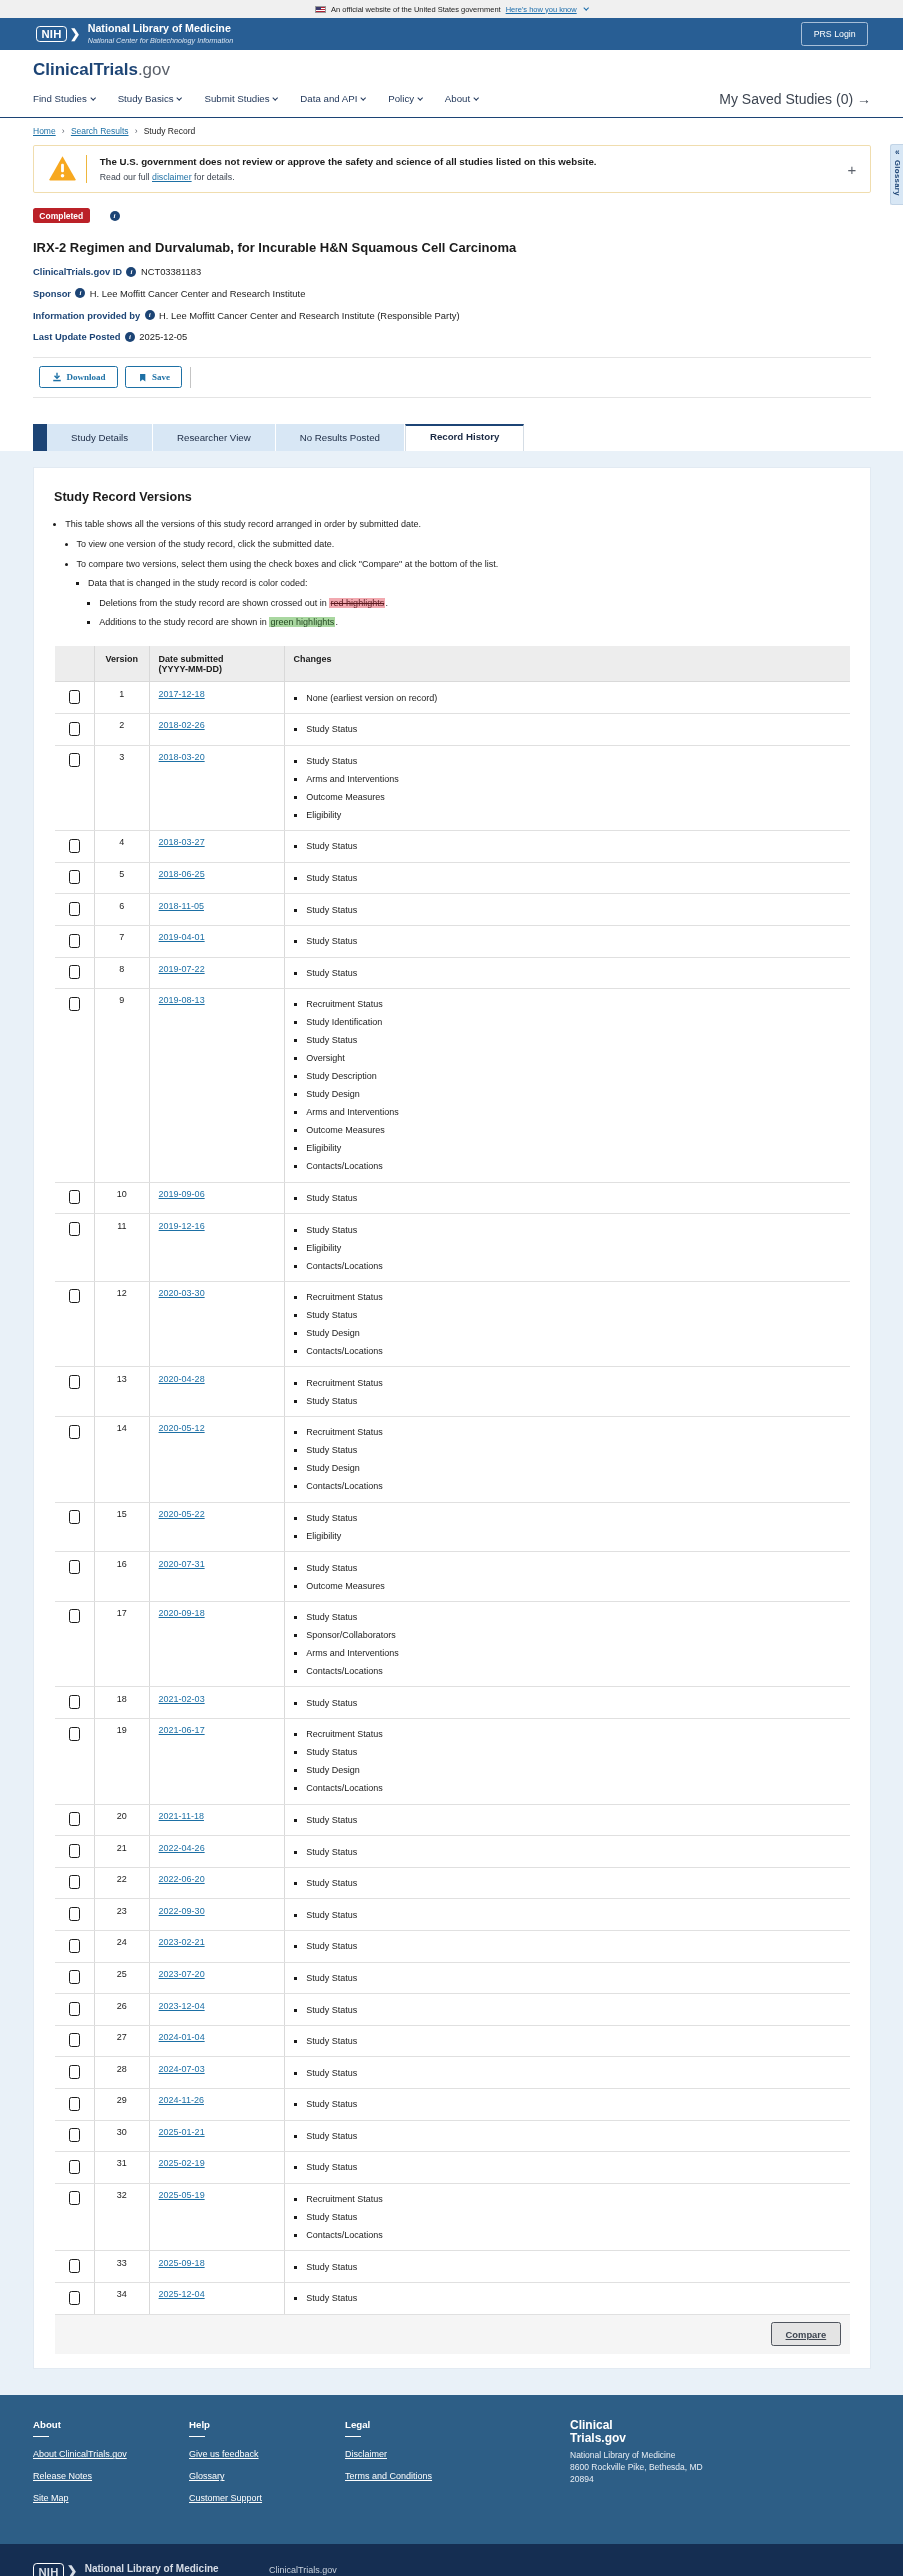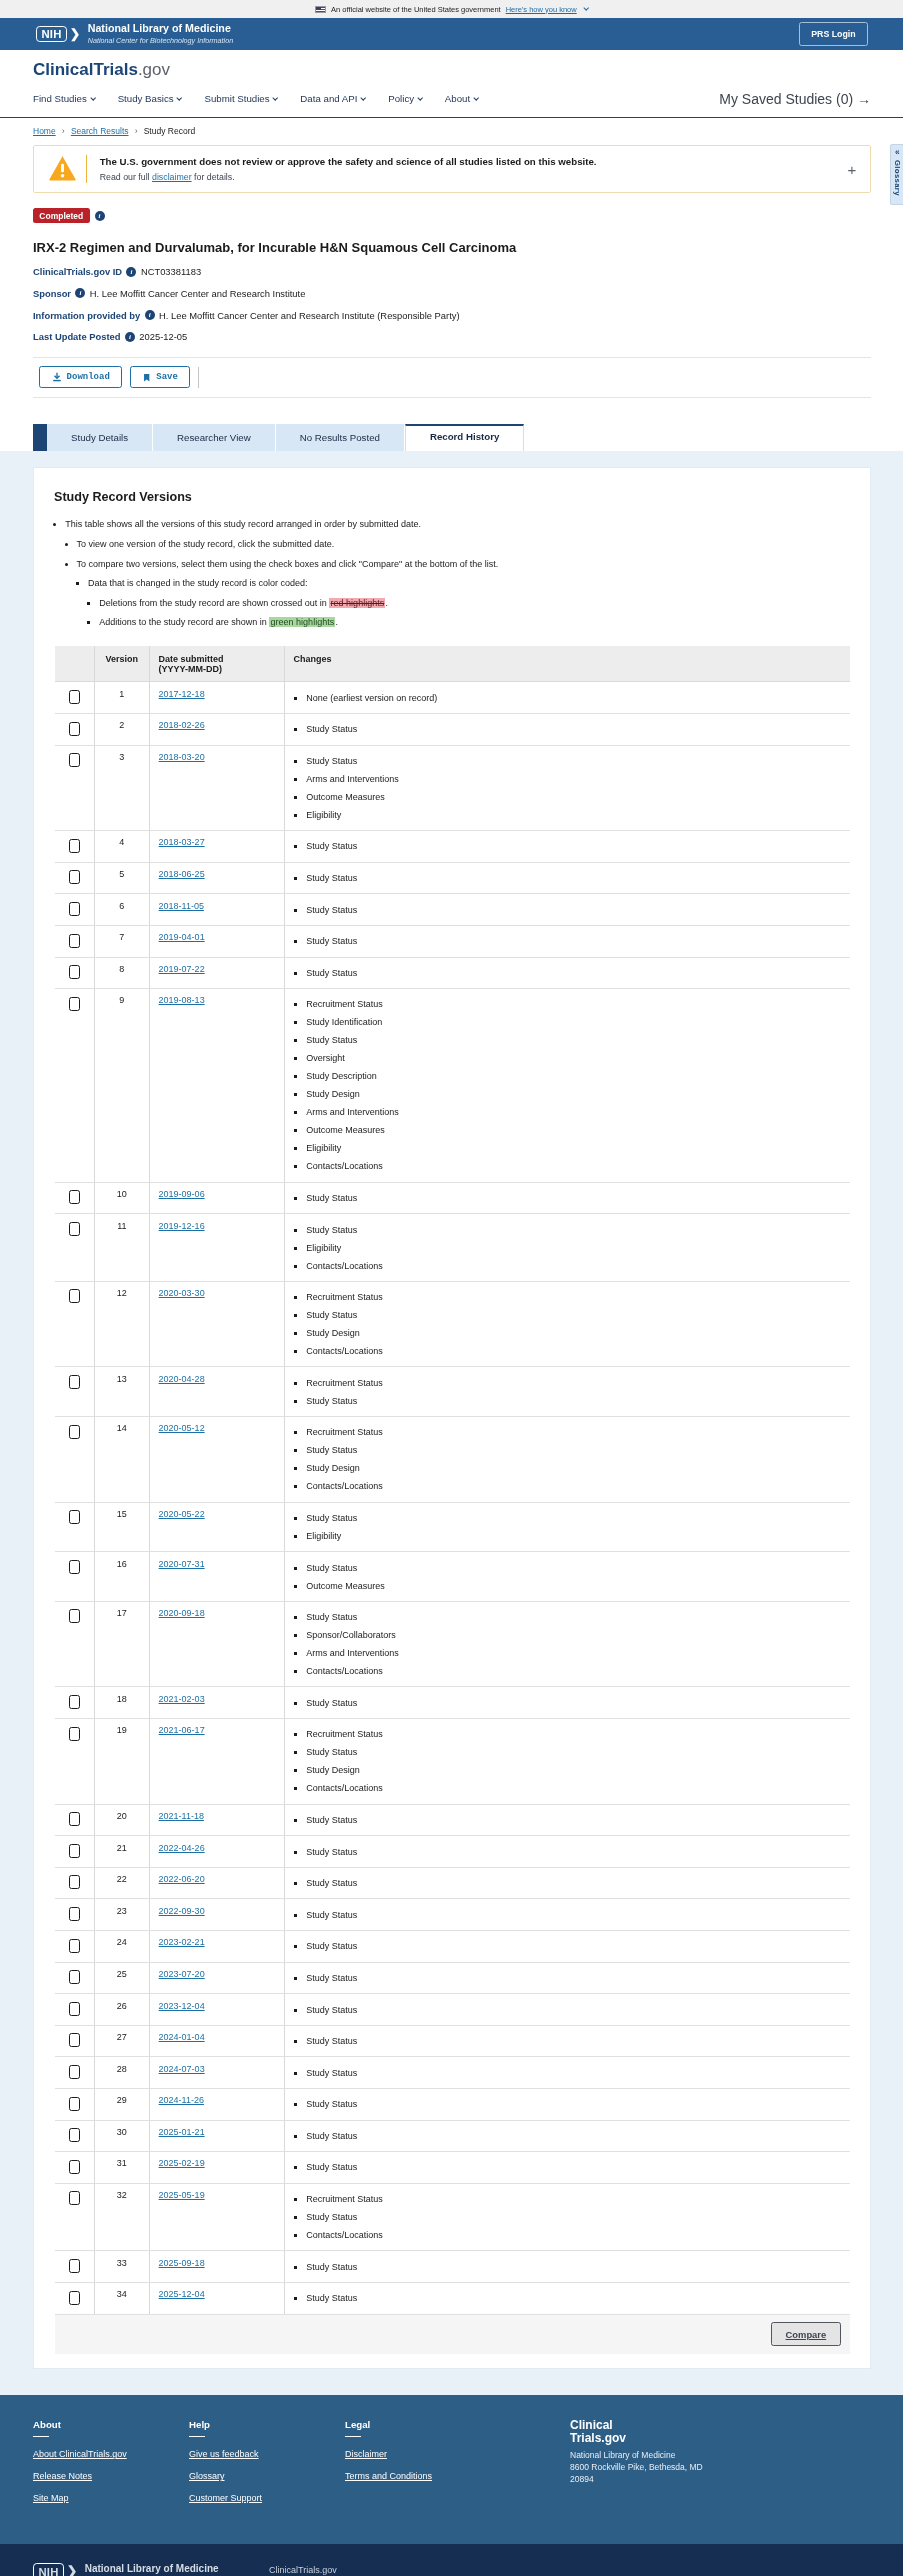--- a/index.html
+++ b/index.html
@@ -18,21 +18,21 @@
   .gov-banner a { color:#1a6cab; }
   .chev { width:4.4px; height:4.4px; border-right:1px solid currentColor; border-bottom:1px solid currentColor; transform:rotate(45deg); display:inline-block; margin:0 0 1.9px 2.5px; }
 
   
   .nih-header { height:32px; background:#285e94; display:flex; align-items:center; padding:0 36px; color:#fff; }
   .nih-logo { display:flex; align-items:center; gap:2.5px; }
   .nih-box { border:1.6px solid #fff; border-radius:3.8px; padding:1.3px 4.4px; font-weight:bold; font-size:11.3px; letter-spacing:0.3px; }
   .nih-caret { font-size:12.6px; font-weight:bold; margin-right:5px; }
   .nlm-text .t1 { font-size:10.7px; font-weight:bold; line-height:1.1; }
   .nlm-text .t2 { font-size:7.2px; font-style:italic; color:#d7e3f0; }
-  .prs-btn { margin-left:auto; border:0.6px solid #a8bfd8; border-radius:2.5px; padding:5.6px 11.3px; font-size:8.8px; color:#fff; background:transparent; cursor:pointer; font-family:inherit;font-weight:bold; }
+  .prs-btn { margin-left:auto; border:0.6px solid #a8bfd8; border-radius:2.5px; padding:5.6px 11.3px; font-size:8.8px; color:#fff; background:transparent; cursor:pointer; font-family:inherit; }
 
   
   .site-header { padding:10px 33px 0; border-bottom:1.3px solid #1c4475; }
   .brand { font-size:17px; font-weight:bold; color:#1c4475; }
   .brand .suffix { color:#5b616b; font-weight:normal; }
   .nav-row { display:flex; align-items:center; margin-top:10.7px; padding-bottom:10px; }
   .main-nav { display:flex; gap:22.6px; }
   .nav-item { font-size:9.7px; color:#23395b; font-weight:500; cursor:pointer; white-space:nowrap; }
   .nav-item .chev { color:#23395b; margin-left:3.8px; }
   .saved { margin-left:auto; font-size:14px; color:#3d4551; font-weight:500; cursor:pointer; }
@@ -51,30 +51,30 @@
   .warning { margin:5px 33px 0; border:0.6px solid #f0ddae; border-radius:1.9px; display:flex; align-items:center; padding:9.4px 11.3px 9.4px 14px; background:#fff;justify-content:space-between; }
   .warn-icon { width:29px; flex:0 0 29px; }
   .warn-divider { width:1.3px; align-self:stretch; background:#eeb63d; margin:0 12.6px 0 8.8px; }
   .warn-text .w1 { font-size:9.7px; font-weight:bold; }
   .warn-text .w2 { font-size:8.8px; margin-top:5px; color:#3d4551; }
   .warn-text a { color:#1d70a5; }
   .warn-plus { margin-left:auto; font-size:15px; color:#5b616b; cursor:pointer; padding:0 2.5px; }
 
   
   .study-head { padding:15px 33px 0; }
-  .status-row { display:flex; align-items:center; gap:5px; }
+  .status-row { display:flex; align-items:center; gap:20px; }
   .badge { background:#bb2128; color:#fff; font-size:8.5px; font-weight:bold; padding:2.5px 6.3px; border-radius:2.5px; }
   .info-icon { width:10px; height:10px; border-radius:50%; background:#1c4475; color:#fff; font-size:7px; font-weight:bold; display:inline-flex; align-items:center; justify-content:center; font-family:"Liberation Serif", serif; font-style:italic; cursor:pointer; flex:0 0 10px; }
   .study-title { font-size:13px; font-weight:bold; margin:17px 0 7.5px; }
   .field-row { display:flex; align-items:center; gap:4.4px; margin:10.7px 0; font-size:9.4px; }
   .field-label { color:#1c4475; font-weight:bold; }
 
   
   .toolbar { margin:15px 33px 0; border-top:0.6px solid #e4e4e4; border-bottom:0.6px solid #e4e4e4; padding:8.2px 6.3px; display:flex; align-items:center; gap:7.5px; }
-  .tool-btn { display:inline-flex; align-items:center; gap:5px; border:0.9px solid #1d70a5; color:#1d70a5; background:#fff; border-radius:2.5px; padding:5px 11.3px; font-size:9px; font-weight:bold; cursor:pointer; font-family:Liberation Mono, monospace; }
+  .tool-btn { display:inline-flex; align-items:center; gap:5px; border:0.9px solid #1d70a5; color:#1d70a5; background:#fff; border-radius:2.5px; padding:5px 11.3px; font-size:9px; font-weight:bold; cursor:pointer; font-family:Liberation Serif, serif; }
   .tool-divider { width:0.6px; height:21.3px; background:#c4c4c4; }
 
   
   .tab-strip { margin-top:26px; padding-left:33px; display:flex; align-items:flex-end; }
   .tab-lead { width:14px; height:27px; background:#1c4475; }
   .tab { height:27px; line-height:27px; padding:0 24px; background:#d8e7f5; font-size:9.7px; color:#1b2a44; border-right:1.3px solid #fff; cursor:pointer; white-space:nowrap; }
   .tab.active { background:#fff; border-top:2.5px solid #1c4475; border-right:0.6px solid #d5dde5; border-left:0.6px solid #d5dde5; line-height:22.6px; font-weight:bold; }
 
   
   .section { background:#e9f1f8; padding:16.3px 33px 26px; }

